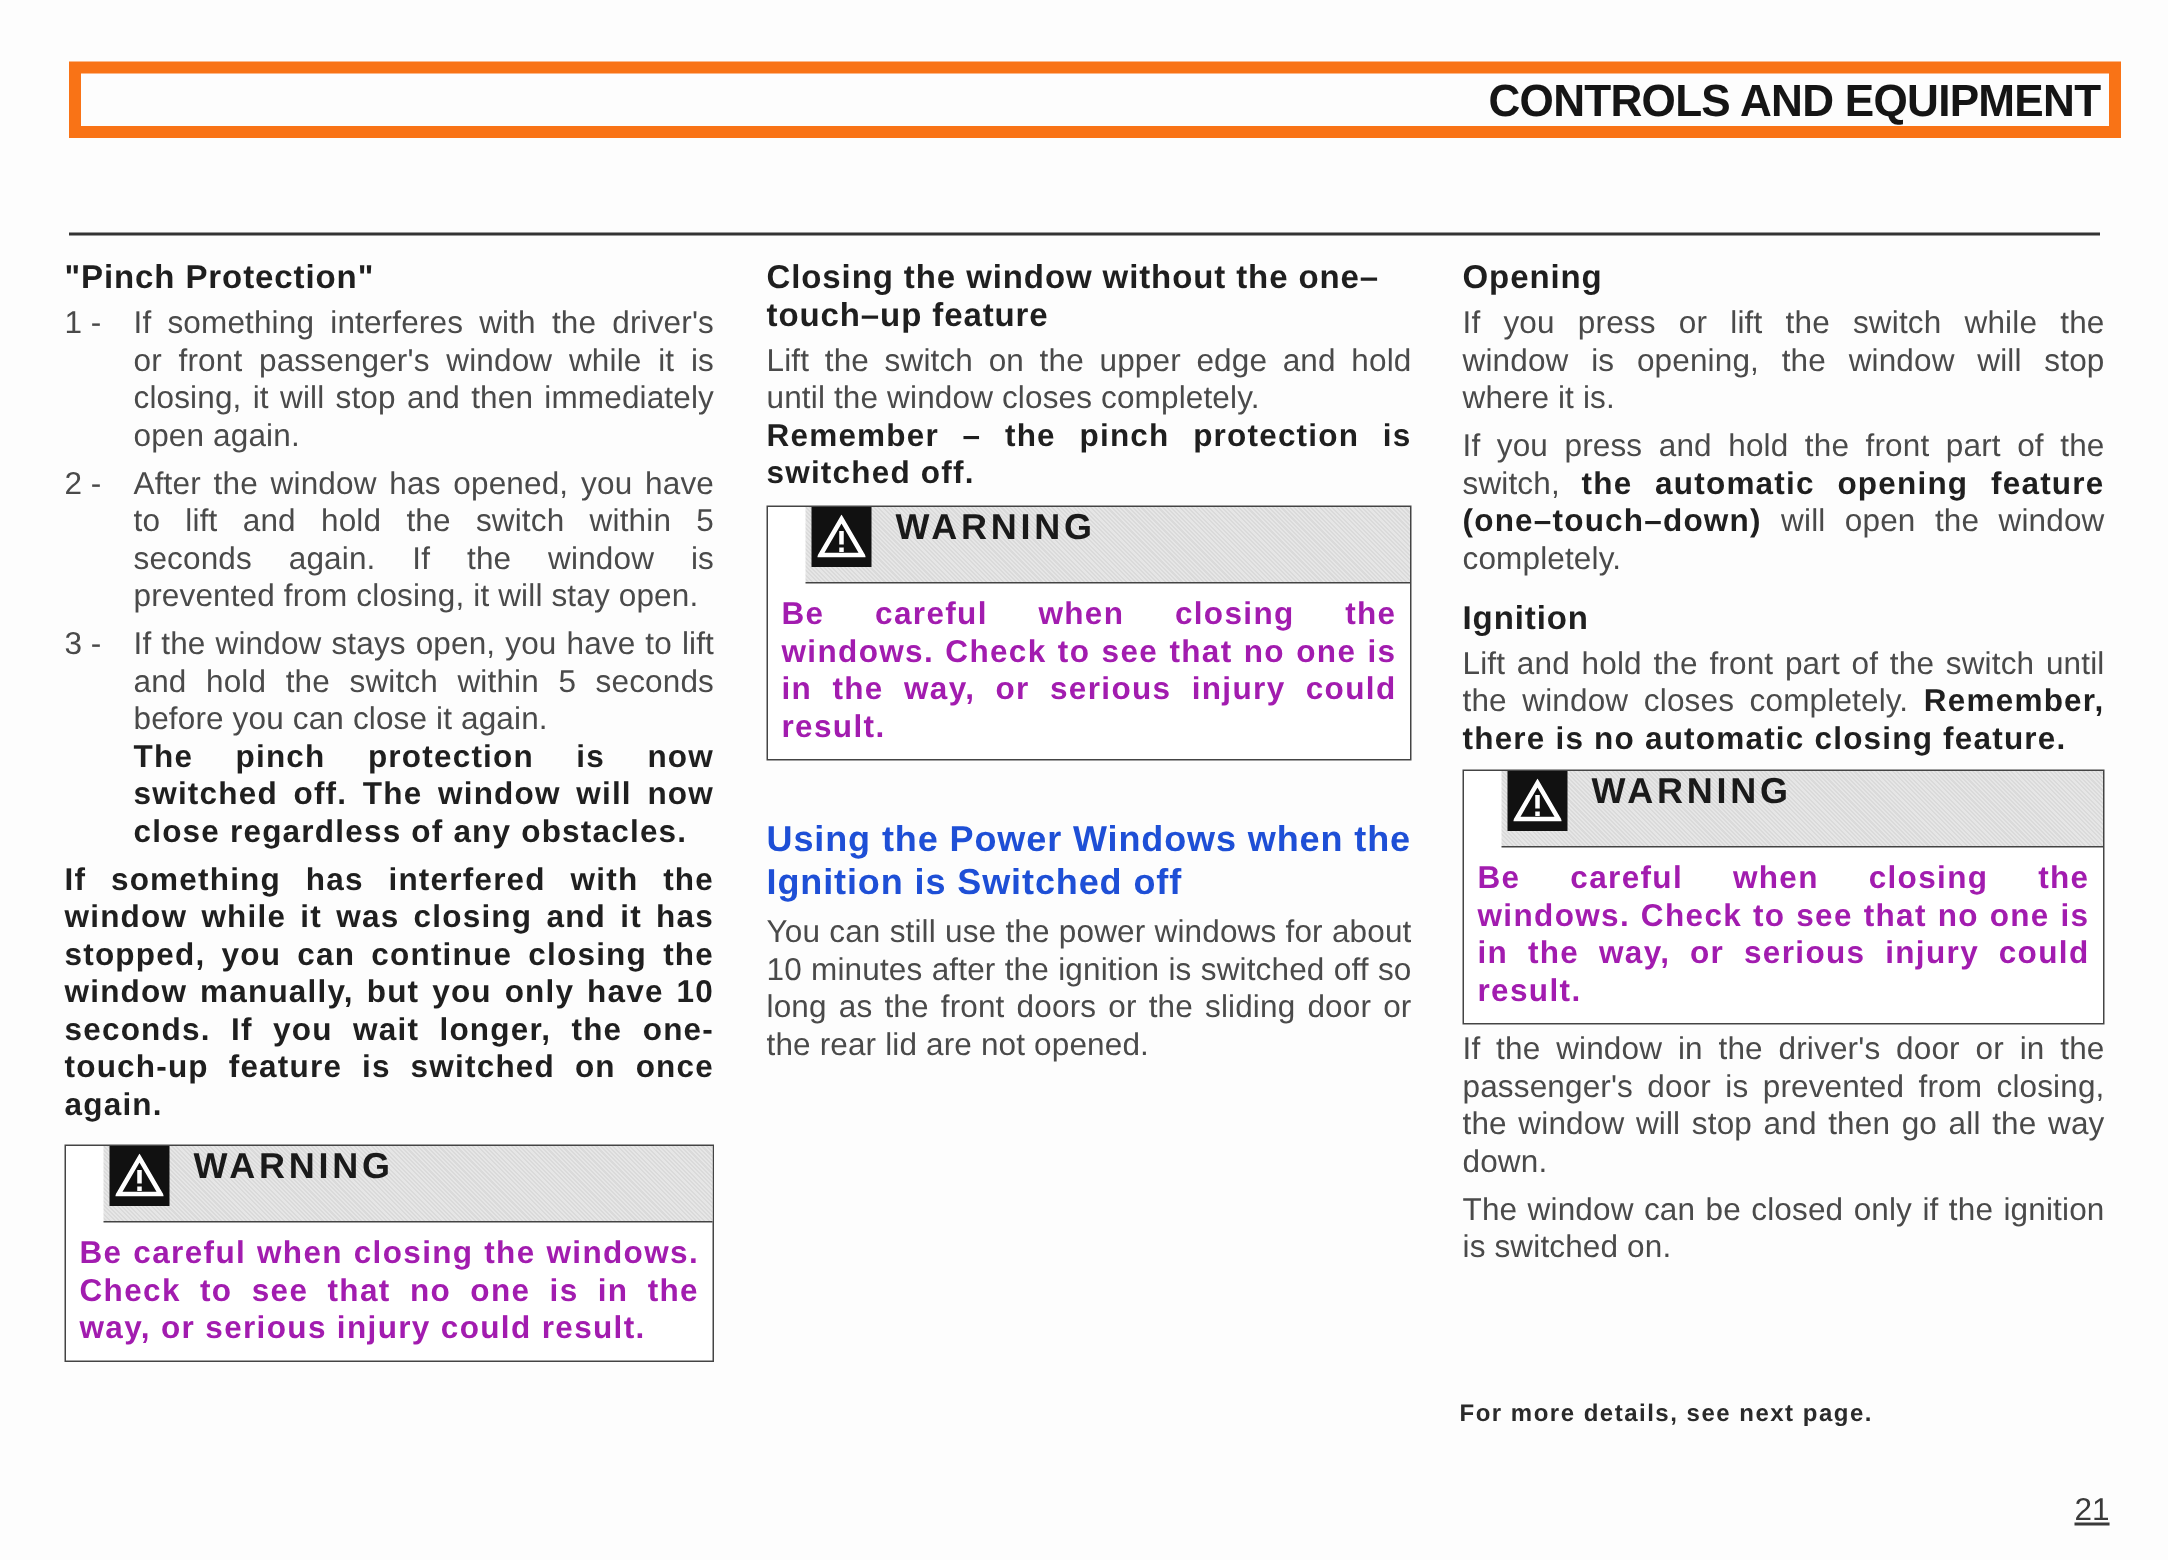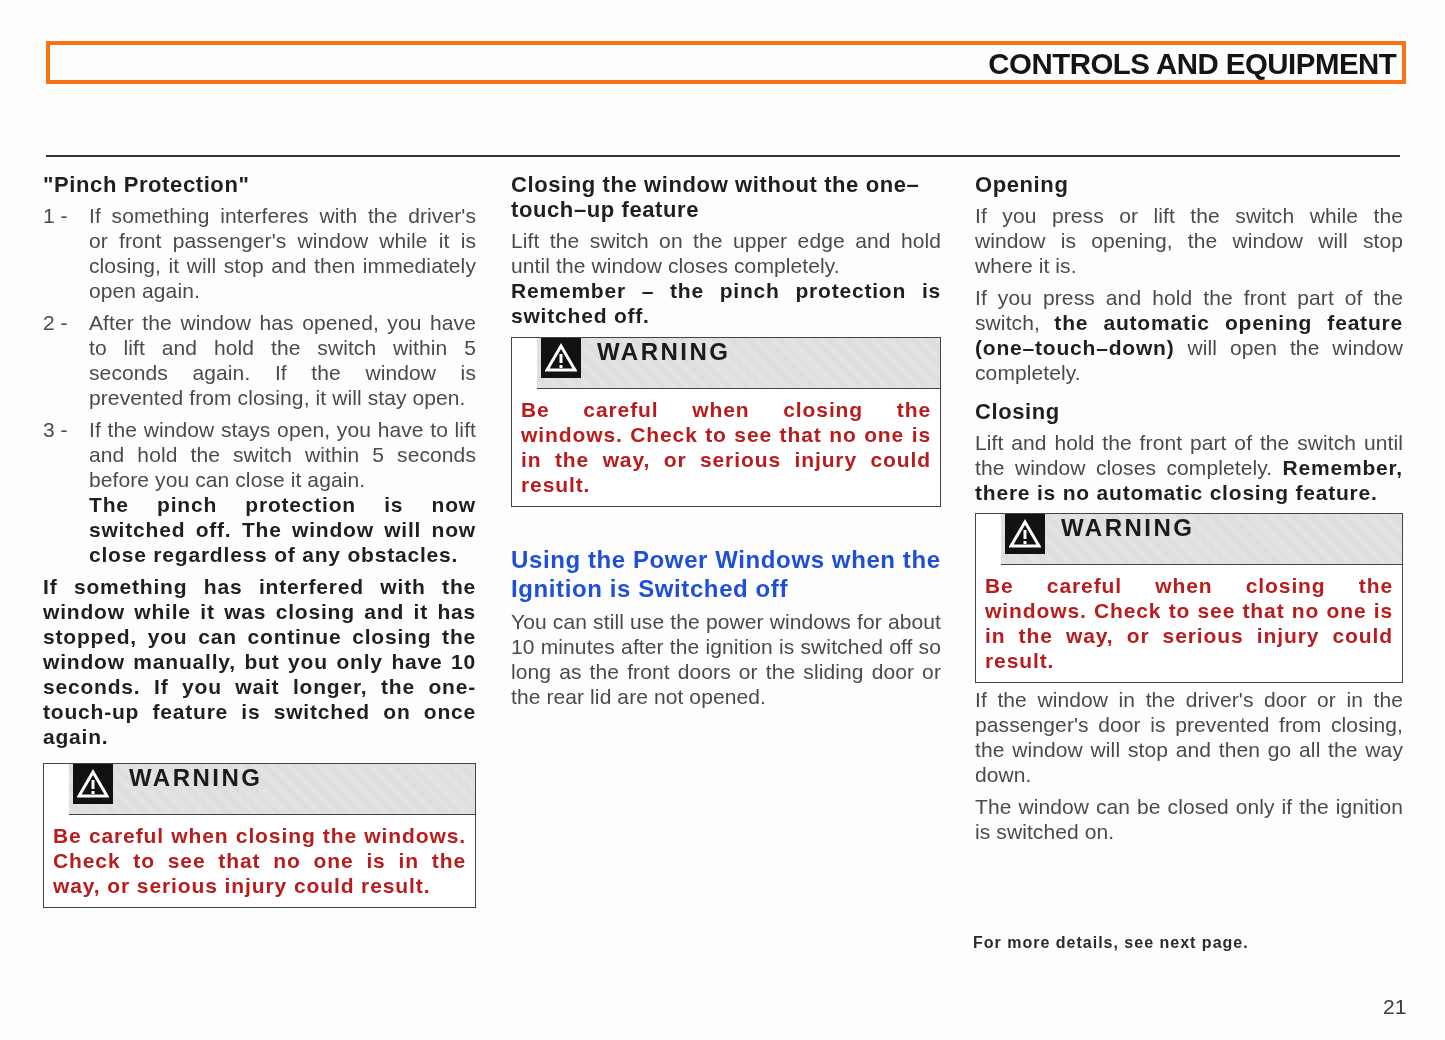--- a/index.html
+++ b/index.html
@@ -1,43 +1,43 @@
 <!DOCTYPE html>
 <html><head>
 <meta charset="utf-8">
 <style>
   html, body { margin: 0; padding: 0; background: #fdfdfd; }
   body { width: 1445px; height: 1040px; position: relative; overflow: hidden;
          font-family: "Liberation Sans", sans-serif; color: #2a2a2a; }
   .header-box { position: absolute; left: 46px; top: 41px; width: 1352px; height: 35px;
-                border: 4px solid #f97316; box-sizing: content-box; }
+                border: 8px solid #f97316; box-sizing: content-box; }
   .header-title { position: absolute; right: 6px; top: 2px; font-size: 30px; font-weight: bold;
                   color: #151515; letter-spacing: -0.5px; transform: scaleX(0.98); transform-origin: right; }
   .rule { position: absolute; left: 46px; top: 155px; width: 1354px; height: 2px; background: #333; }
   .col { position: absolute; top: 172px; }
   .col1 { left: 43px; width: 433px; }
   .col2 { left: 511px; width: 430px; }
   .col3 { left: 975px; width: 428px; }
   .h { font-weight: bold; font-size: 22px; line-height: 25px; color: #1f1f1f; letter-spacing: 0.6px; margin: 0 0 6px 0; }
   .p { font-size: 21px; line-height: 25px; color: #4a4a4a; text-align: justify; margin: 0 0 7px 0; letter-spacing: 0.1px; }
   .b { font-weight: bold; color: #1f1f1f; letter-spacing: 0.8px; }
   .pb { font-size: 21px; line-height: 25px; font-weight: bold; color: #1f1f1f; text-align: justify; margin: 0 0 7px 0; letter-spacing: 0.8px; }
   .list-item { display: flex; margin: 0 0 7px 0; }
   .num { width: 46px; flex: 0 0 46px; font-size: 21px; line-height: 25px; color: #4a4a4a; }
   .list-body { flex: 1; }
   .list-body .p, .list-body .pb { margin: 0; }
   .warn { border: 1.5px solid #444; background: #fff; margin: 14px 0 0 0; }
   .warn-head { height: 50px; border-bottom: 1.5px solid #444; display: flex; align-items: flex-start;
                background: repeating-linear-gradient(45deg, #e6e6e6 0 1px, #dadada 1px 2px); margin-left: 25px; }
   .warn-icon { width: 40px; height: 40px; background: #111; margin-left: 4px; display: flex; align-items: center; justify-content: center; }
   .warn-label { font-weight: bold; font-size: 24px; letter-spacing: 2.5px; color: #1a1a1a; margin-left: 16px; }
-  .warn-body { padding: 8px 9px 9px 9px; font-weight: bold; font-size: 21px; line-height: 25px; color: #b91c1c; text-align: justify; letter-spacing: 0.9px; }
+  .warn-body { padding: 8px 9px 9px 9px; font-weight: bold; font-size: 21px; line-height: 25px; color: #a21caf; text-align: justify; letter-spacing: 0.9px; }
   .blue-h { font-weight: bold; font-size: 24px; line-height: 29px; color: #1e4fd6; letter-spacing: 0.6px; margin: 0 0 6px 0; }
   .more { position: absolute; left: 973px; top: 934px; font-weight: bold; font-size: 16px; color: #2a2a2a; letter-spacing: 1px; }
-  .page-num { position: absolute; left: 1383px; top: 995px; font-size: 21px; color: #3a3a3a; }
+  .page-num { position: absolute; left: 1383px; top: 995px; font-size: 21px; color: #3a3a3a; text-decoration: underline; }
 </style>
 </head>
 <body>
 
 <div class="header-box">
   <div class="header-title">CONTROLS AND EQUIPMENT</div>
 </div>
 <div class="rule"></div>
 
 <div class="col col1">
@@ -95,21 +95,21 @@
     <div class="warn-body">Be careful when closing the windows.  Check to see that no one is in the way, or serious injury could result.</div>
   </div>
   <div class="blue-h" style="margin-top:38px">Using the Power Windows when the Ignition is Switched off</div>
   <div class="p">You can still use the power windows for about 10 minutes after the ignition is switched off so long as the front doors or the sliding door or the rear lid are not opened.</div>
 </div>
 
 <div class="col col3">
   <div class="h">Opening</div>
   <div class="p">If you press or lift the switch while the window is opening, the window will stop where it is.</div>
   <div class="p"><span>If you press and hold the front part of the switch, </span><span class="b">the automatic opening feature (one–touch–down)</span><span> will open the window completely.</span></div>
-  <div class="h" style="margin-top:14px">Closing</div>
+  <div class="h" style="margin-top:14px">Ignition</div>
   <div class="p"><span>Lift and hold the front part of the switch until the window closes completely.  </span><span class="b">Remember, there is no automatic closing feature.</span></div>
   <div class="warn" style="margin-top:8px">
     <div class="warn-head">
       <div class="warn-icon">
         <svg width="32" height="30" viewBox="0 0 32 30">
             <polygon points="16,3 30,27 2,27" fill="none" stroke="#fff" stroke-width="3"></polygon>
             <rect x="14.5" y="11" width="3" height="9" fill="#fff"></rect>
             <rect x="14.5" y="22" width="3" height="3" fill="#fff"></rect>
           </svg>
       </div>

